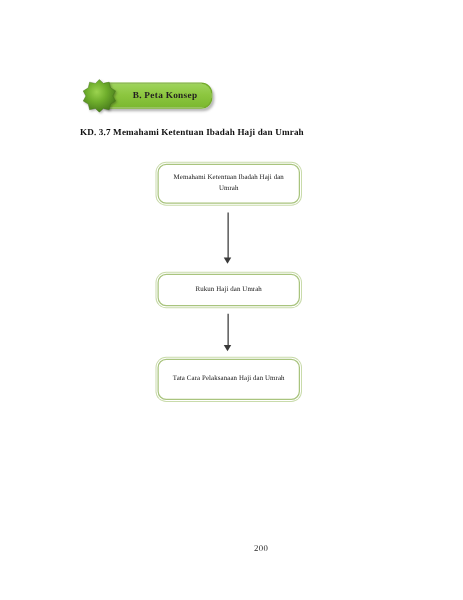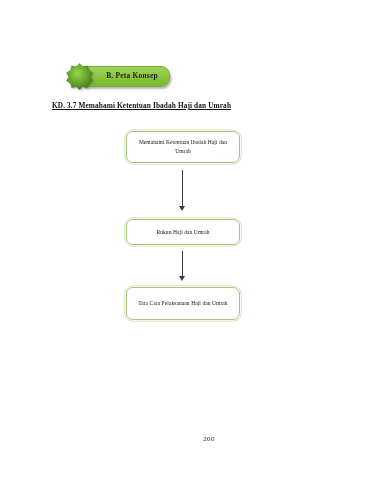--- a/index.html
+++ b/index.html
@@ -66,30 +66,29 @@
     font-size: 7.4px;
     letter-spacing: 0.25px;
     color: #231f20;
     text-align: center;
     white-space: nowrap;
   }
 
   
   .kd-heading {
     position: absolute;
-    left: 52px;
+    left: 64px;
     top: 101px;
     width: 280px;
     font-family: "Liberation Serif", serif;
     font-weight: bold;
     font-size: 7.3px;
     letter-spacing: 0.12px;
     color: #111111;
     white-space: nowrap;
-    text-decoration: underline;
   }
 
   
   .flow {
     position: absolute;
     left: 0;
     top: 0;
     width: 370px;
     height: 480px;
   }

